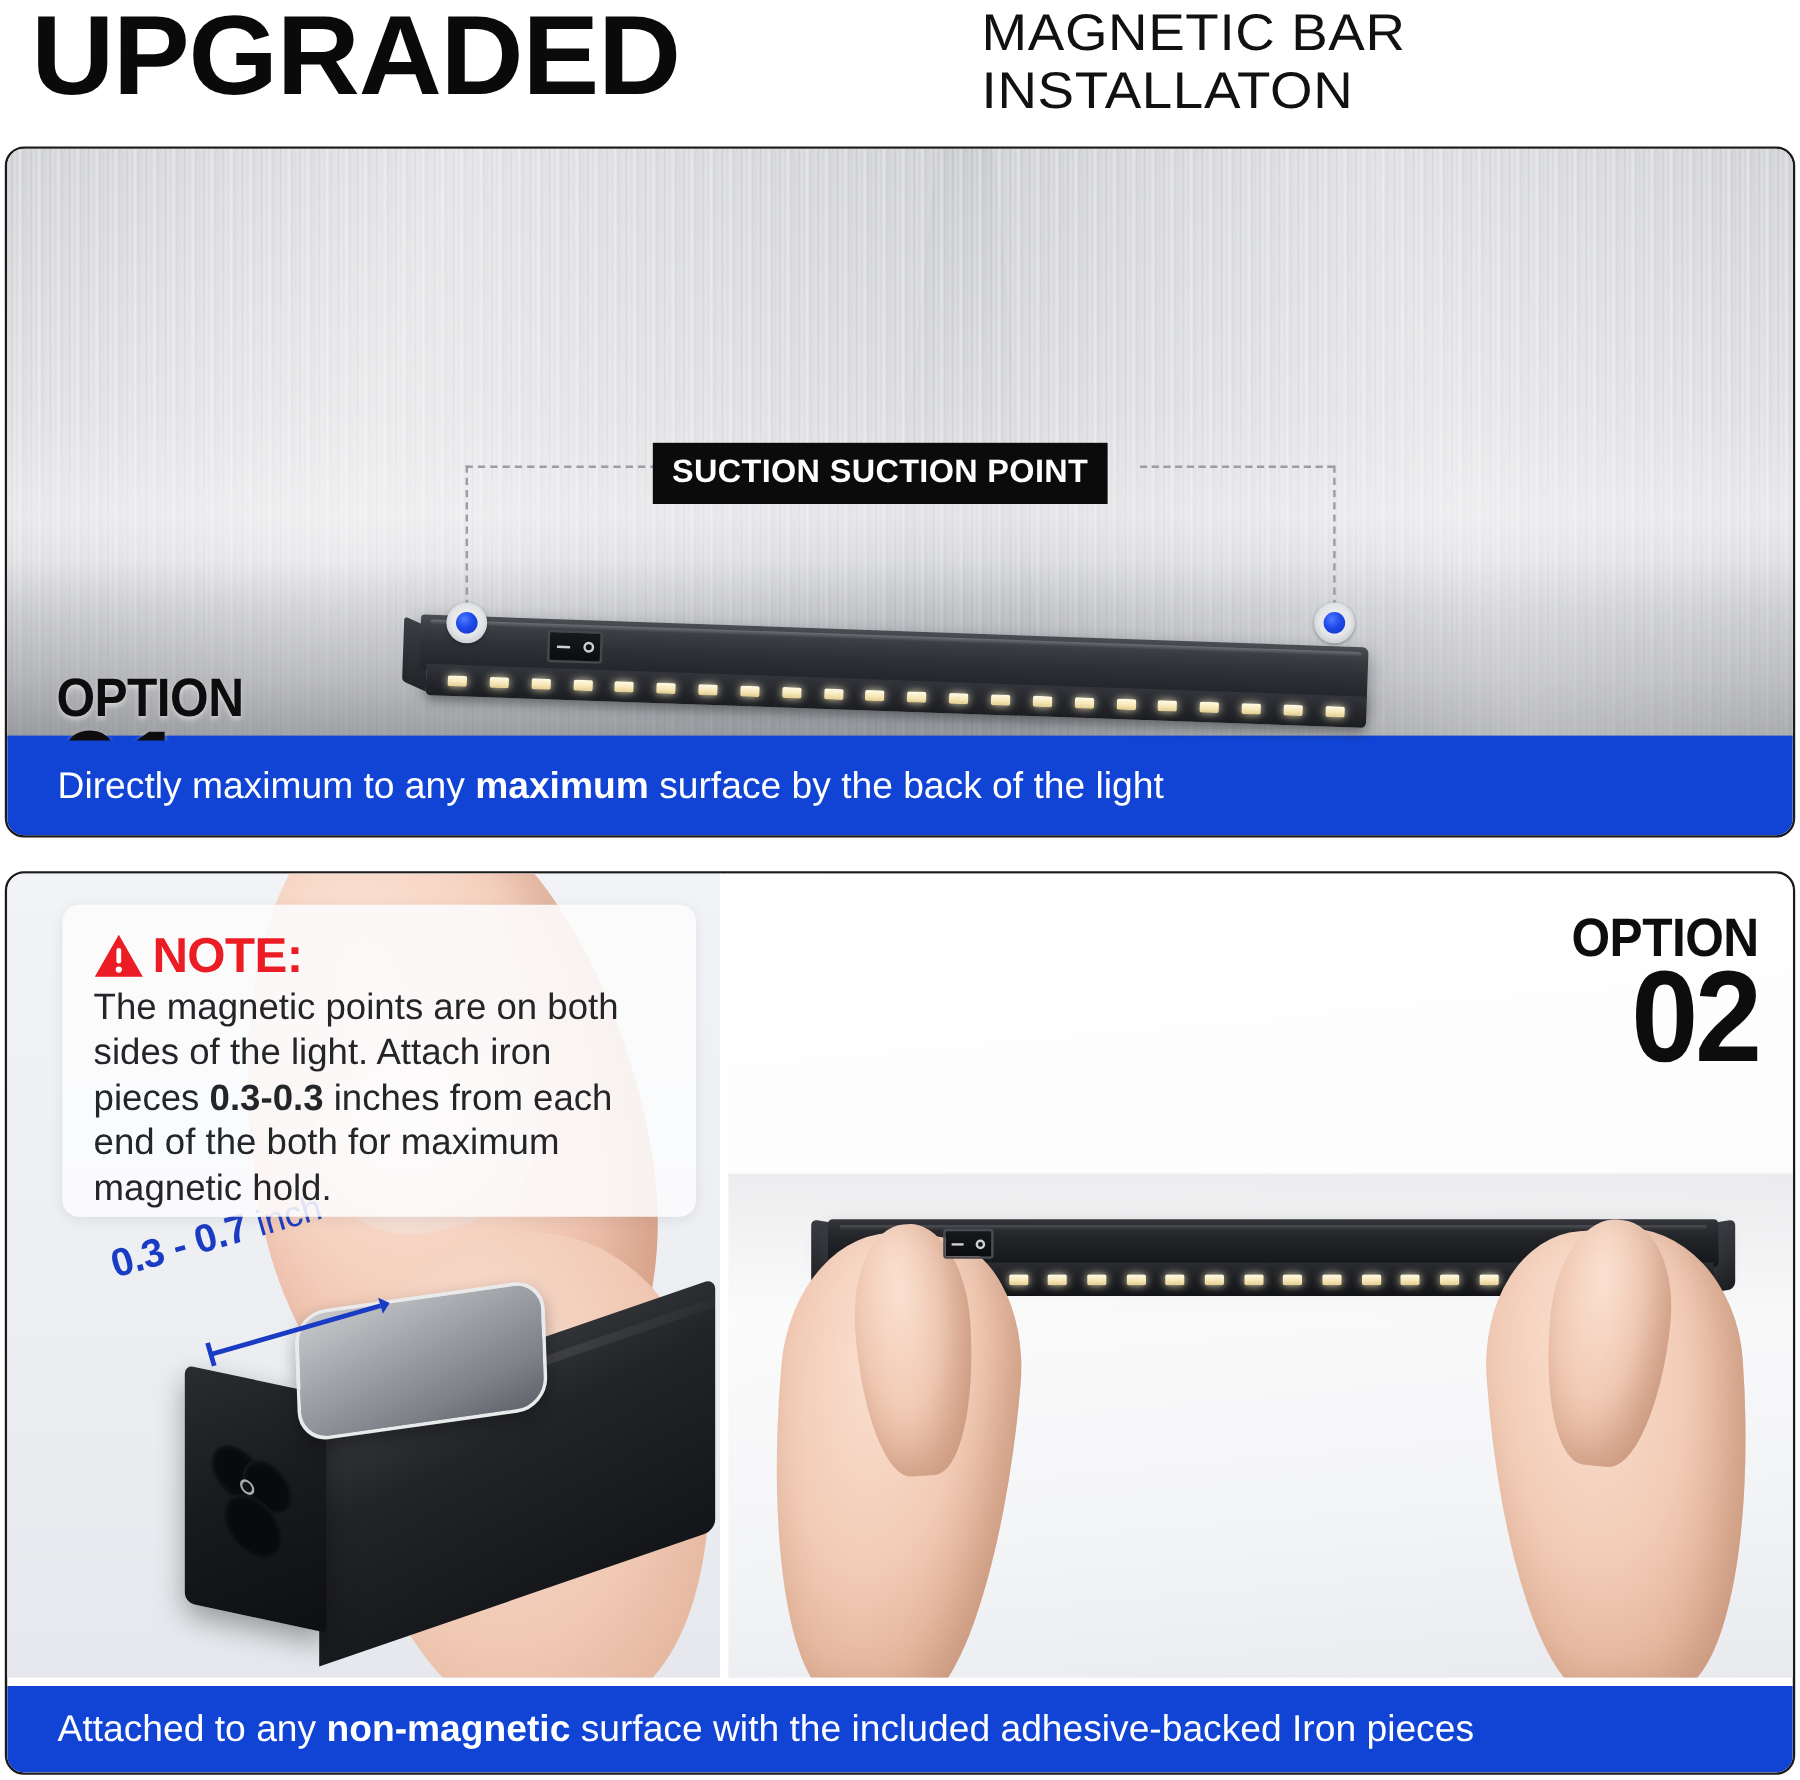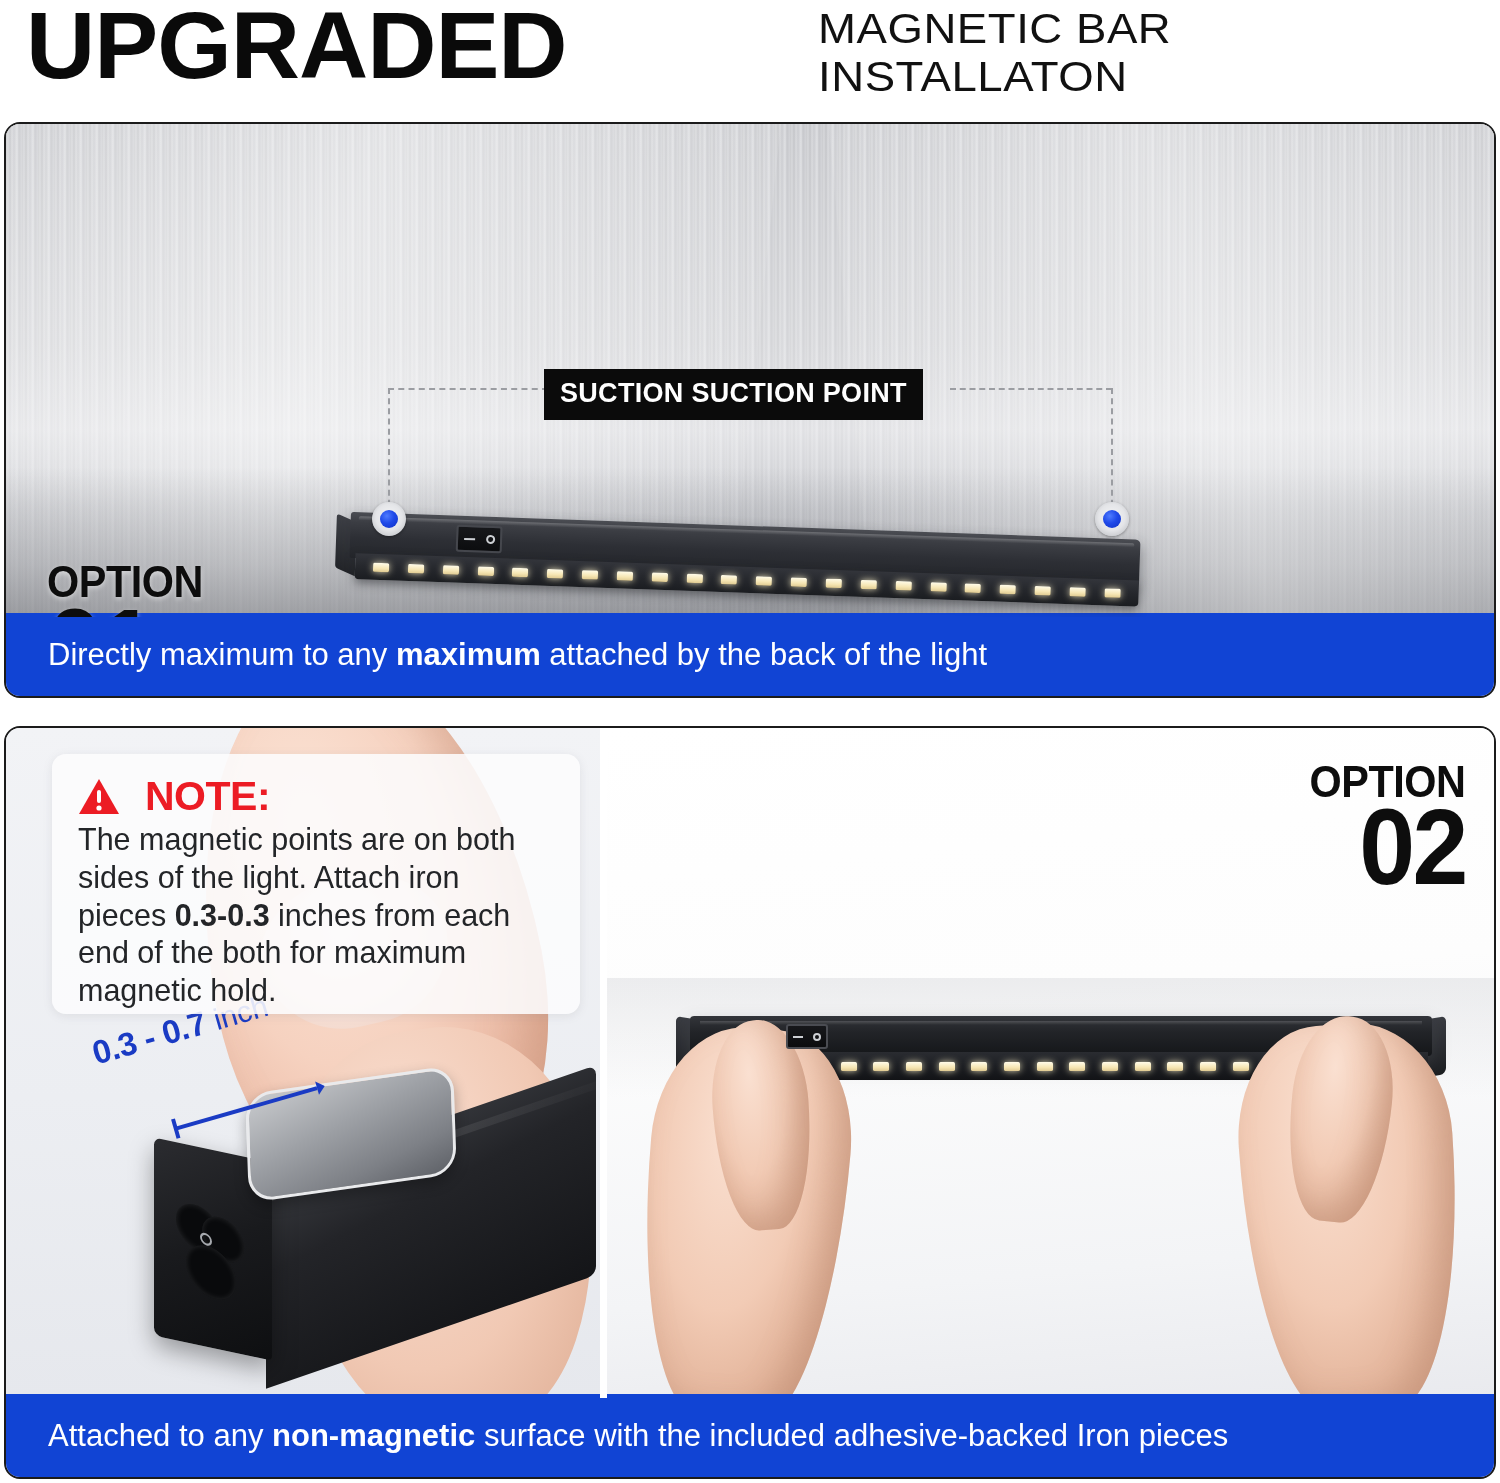--- a/index.html
+++ b/index.html
@@ -345,21 +345,20 @@
     box-shadow:0 2px 10px rgba(120,120,130,0.14);
   }
   #note-head {
     display:flex; align-items:center; gap:7px;
     margin-bottom:4px;
   }
   #warn-icon { display:block; flex:0 0 auto; }
   #note-title {
     color:#ec1c24; font-size:41px; font-weight:bold; letter-spacing:-0.5px;
     line-height:1;
-    margin-left:18px;
   }
   #note-body {
     color:#232528; font-size:30.5px; line-height:1.24; font-weight:normal;
   }
   #note-body b { font-weight:bold; }
 
   
   #option2-badge {
     position:absolute; right:32px; top:36px; z-index:9;
     color:#0d0d0d; line-height:0.82; text-align:right;
@@ -372,21 +371,21 @@
     display:block; font-size:108px; font-weight:bold; letter-spacing:-3px;
     transform:scaleX(0.93); transform-origin:right top; margin-top:2px;
   }
 
   #panel-divider {
     position:absolute; left:594px; top:0; width:7px; height:670px;
     background:#ffffff; z-index:8;
   }
 
   #panel2-caption {
-    bottom:0; height:83px; padding-left:42px;
+    bottom:0; height:72px; padding-left:42px;
     font-size:31px;
   }
 </style>
 </head>
 <body>
 
 <div id="header">
   <div id="header-title">UPGRADED</div>
   <div id="header-subtitle">
     <span class="l">MAGNETIC BAR</span>
@@ -446,21 +445,21 @@
         <i></i>
       </div>
 
     <div id="option1-badge">
       <span class="opt-word">OPTION</span>
       <span class="opt-num">01</span>
     </div>
   </div>
 
   <div class="caption-bar" id="panel1-caption">
-    <div class="cap-text"><span>Directly maximum to any </span><b>maximum</b><span> attached by the back of the light</span></div>
+    <div class="cap-text"><span>Directly maximum to any </span><b>maximum</b><span> surface by the back of the light</span></div>
   </div>
 </div>
 
 <div id="panel2">
 
   <div id="panel2-photos">
 
     <div id="photo-left">
       <div id="thumb-shape"></div>
       <div id="thumb-nail"></div>

